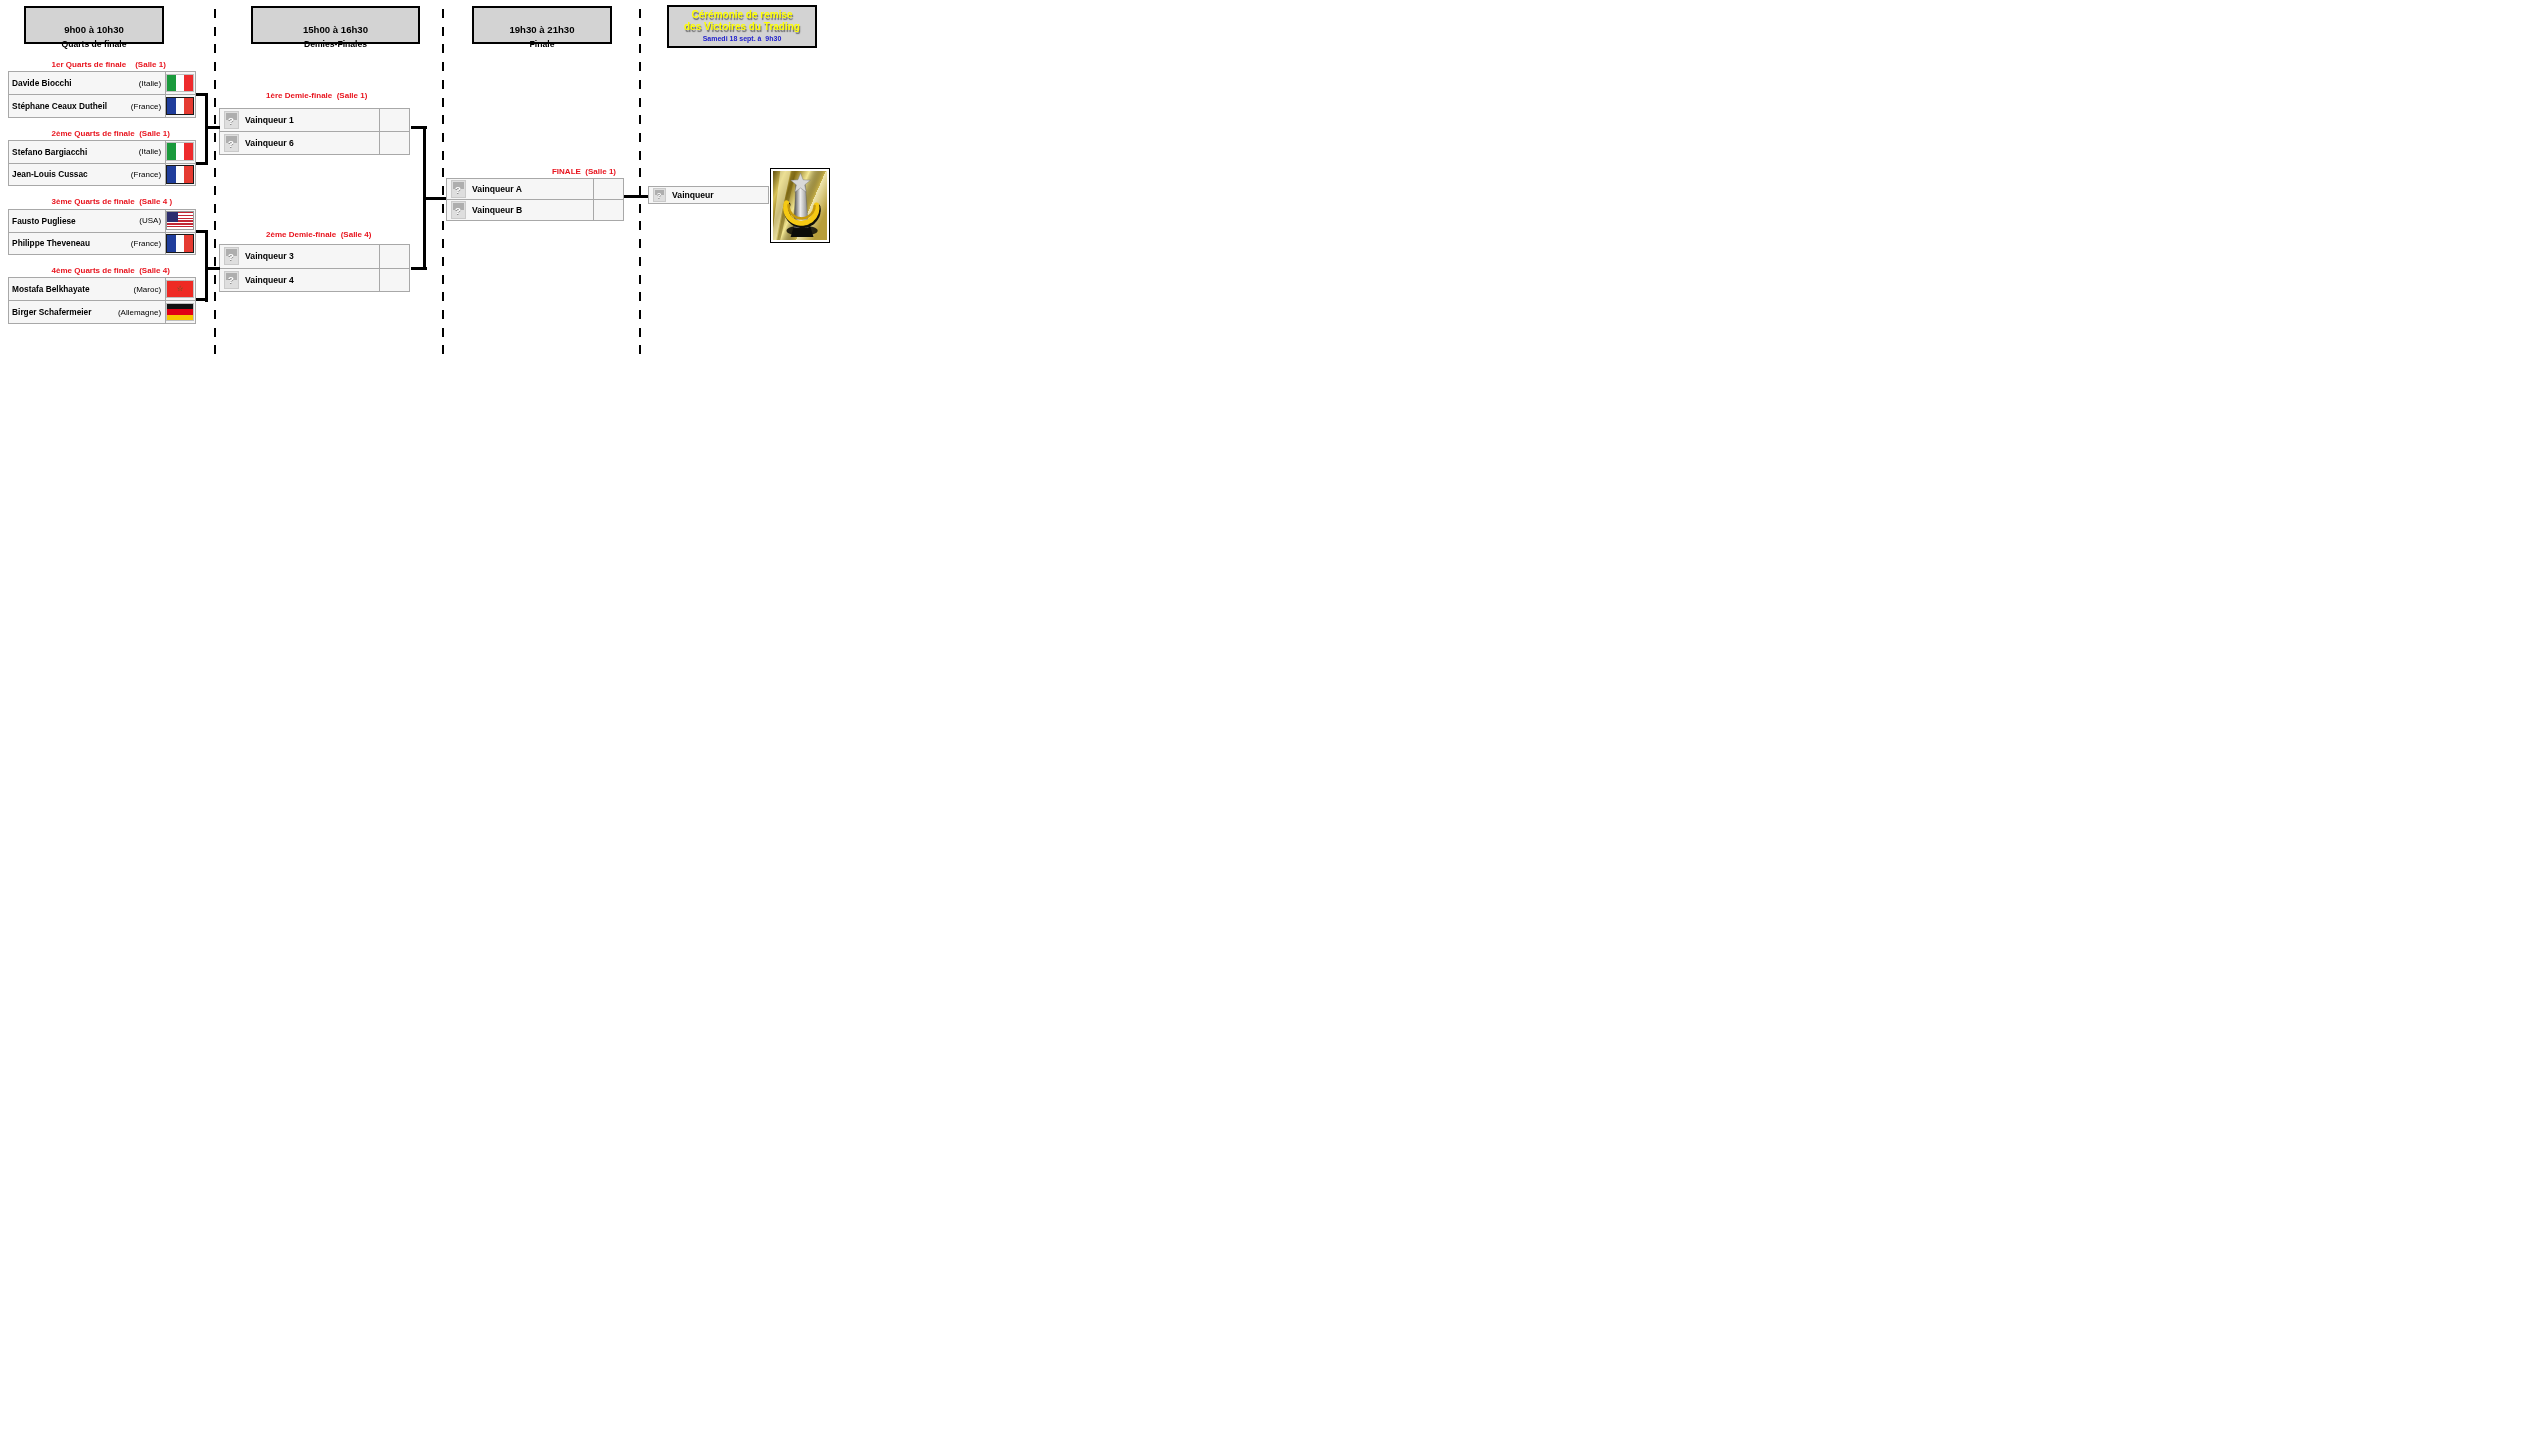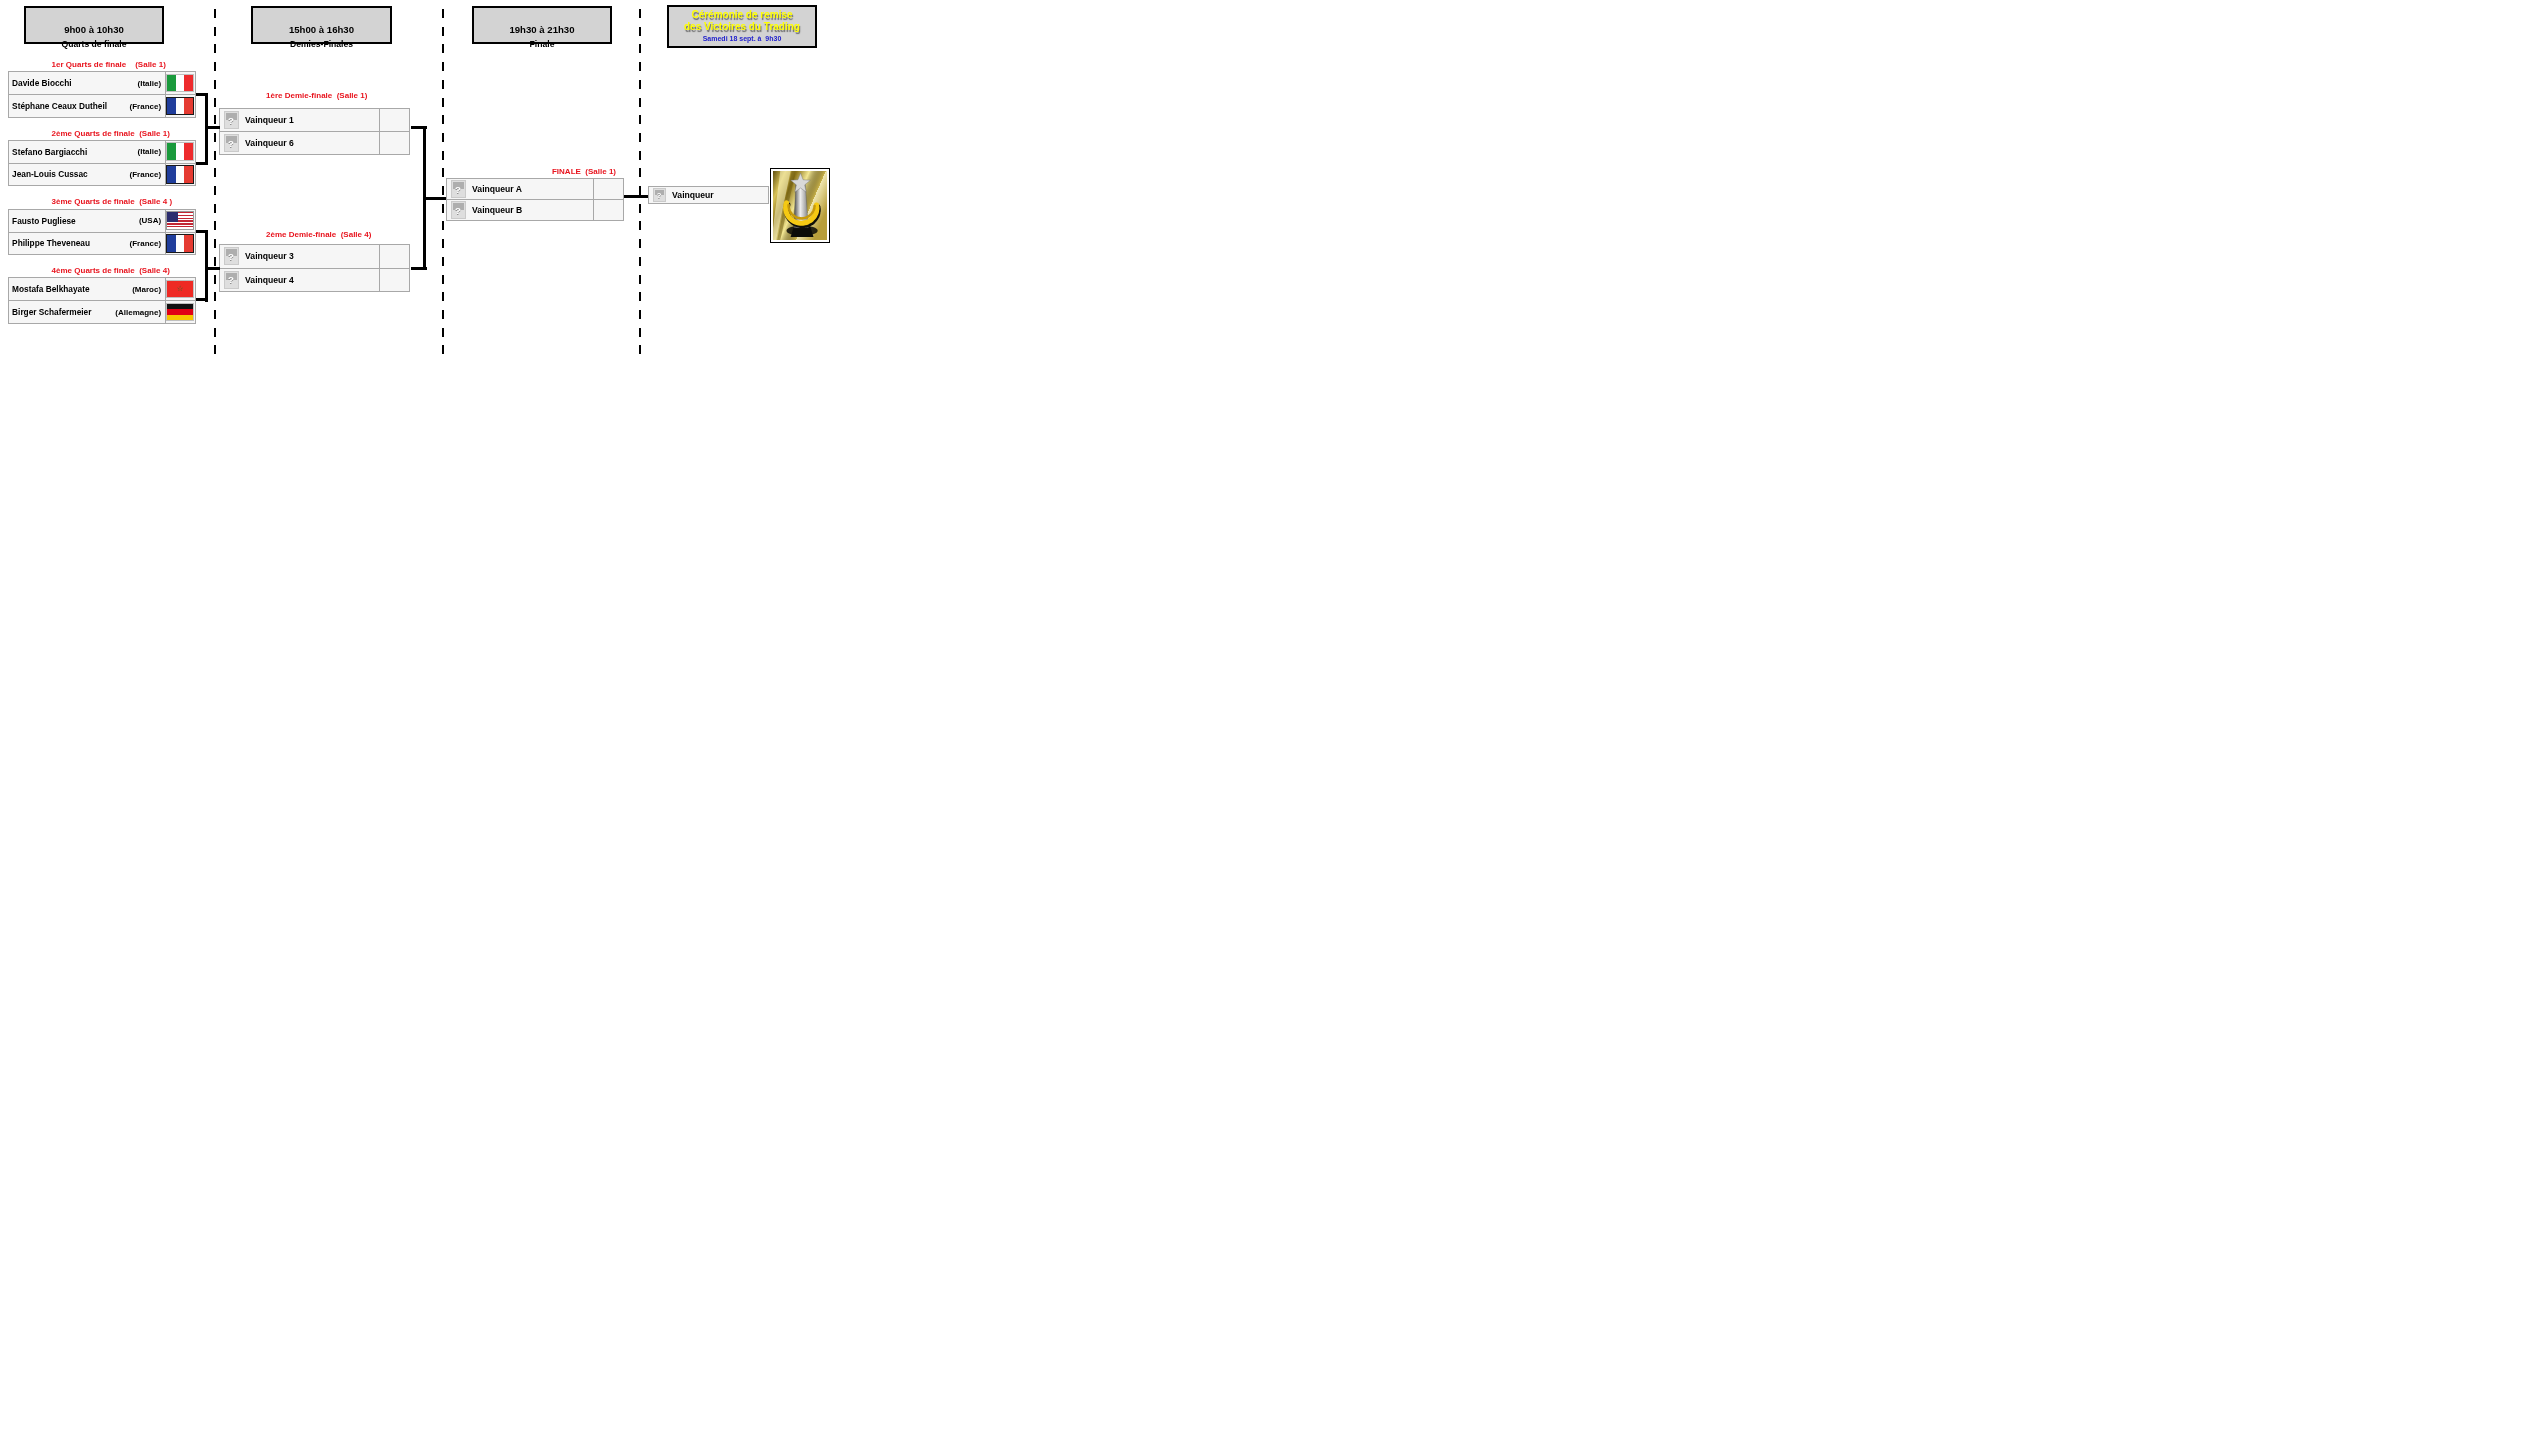--- a/index.html
+++ b/index.html
@@ -27,21 +27,21 @@
   .mlabel{position:absolute;color:#e8141e;font-weight:bold;font-size:8px;white-space:pre;margin-left:41px;}
   .mlabel.center{text-align:center;}
 
   
   .match,.slotbox{position:absolute;background:#f6f6f6;border:1px solid #a8a8a8;box-sizing:border-box;
                   display:flex;flex-direction:column;}
   .prow{flex:1;display:flex;align-items:stretch;border-bottom:1px solid #a8a8a8;min-height:0;}
   .prow:last-child{border-bottom:none;}
   .pmain{flex:1;display:flex;align-items:center;justify-content:space-between;padding:0 3.5px;border-right:1px solid #a8a8a8;}
   .pname{font-weight:bold;font-size:8.3px;color:#000;white-space:nowrap;}
-  .pcountry{font-weight:bold;font-size:8px;color:#000;white-space:nowrap;}
+  .pcountry{font-weight:normal;font-size:8px;color:#000;white-space:nowrap;}
   .pflagcell{flex:0 0 29px;display:flex;align-items:center;justify-content:center;}
 
   
   .flag{width:28px;height:18.7px;box-sizing:border-box;position:relative;border:0.5px solid #9a9a9a;}
   .flag[data-flag="italy"]{background:linear-gradient(90deg,#1a9a3c 0 33.4%,#fff 33.4% 66.7%,#ee2b2d 66.7%);border-color:#c0c0c0;}
   .flag[data-flag="france"]{background:linear-gradient(90deg,#1f3d9b 0 33.4%,#fdfdfd 33.4% 66.7%,#e53a31 66.7%);border-color:#1a1a1a;}
   .flag[data-flag="usa"]{background:repeating-linear-gradient(180deg,#c22634 0 1.4px,#fff 1.4px 2.8px);}
   .flag[data-flag="usa"]::before{content:"";position:absolute;left:0;top:0;width:11px;height:9.6px;
       background-color:#2c2d6e;background-image:radial-gradient(circle,#fff 0.4px,transparent 0.5px);background-size:2px 1.7px;}
   .flag[data-flag="morocco"]{background:#ee2a24;display:flex;align-items:center;justify-content:center;border-color:#c0c0c0;}
@@ -72,21 +72,21 @@
 </style>
 </head>
 <body>
 
 <div id="canvas">
 
   <div class="hdr" style="left:24px;top:6px;width:140px;height:38px">
     <div class="t1">9h00 à 10h30</div>
     <div class="t2">Quarts de finale</div>
   </div>
-  <div class="hdr" style="left:251px;top:6px;width:141px;height:38px">
+  <div class="hdr" style="left:251px;top:6px;width:169px;height:38px">
     <div class="t1">15h00 à 16h30</div>
     <div class="t2">Demies-Finales</div>
   </div>
   <div class="hdr" style="left:472px;top:6px;width:140px;height:38px">
     <div class="t1">19h30 à 21h30</div>
     <div class="t2">Finale</div>
   </div>
 
   <div class="ceremony" style="left:667px;top:4.5px;width:150px;height:43px">
     <div class="cline cy">Cérémonie de remise</div>

